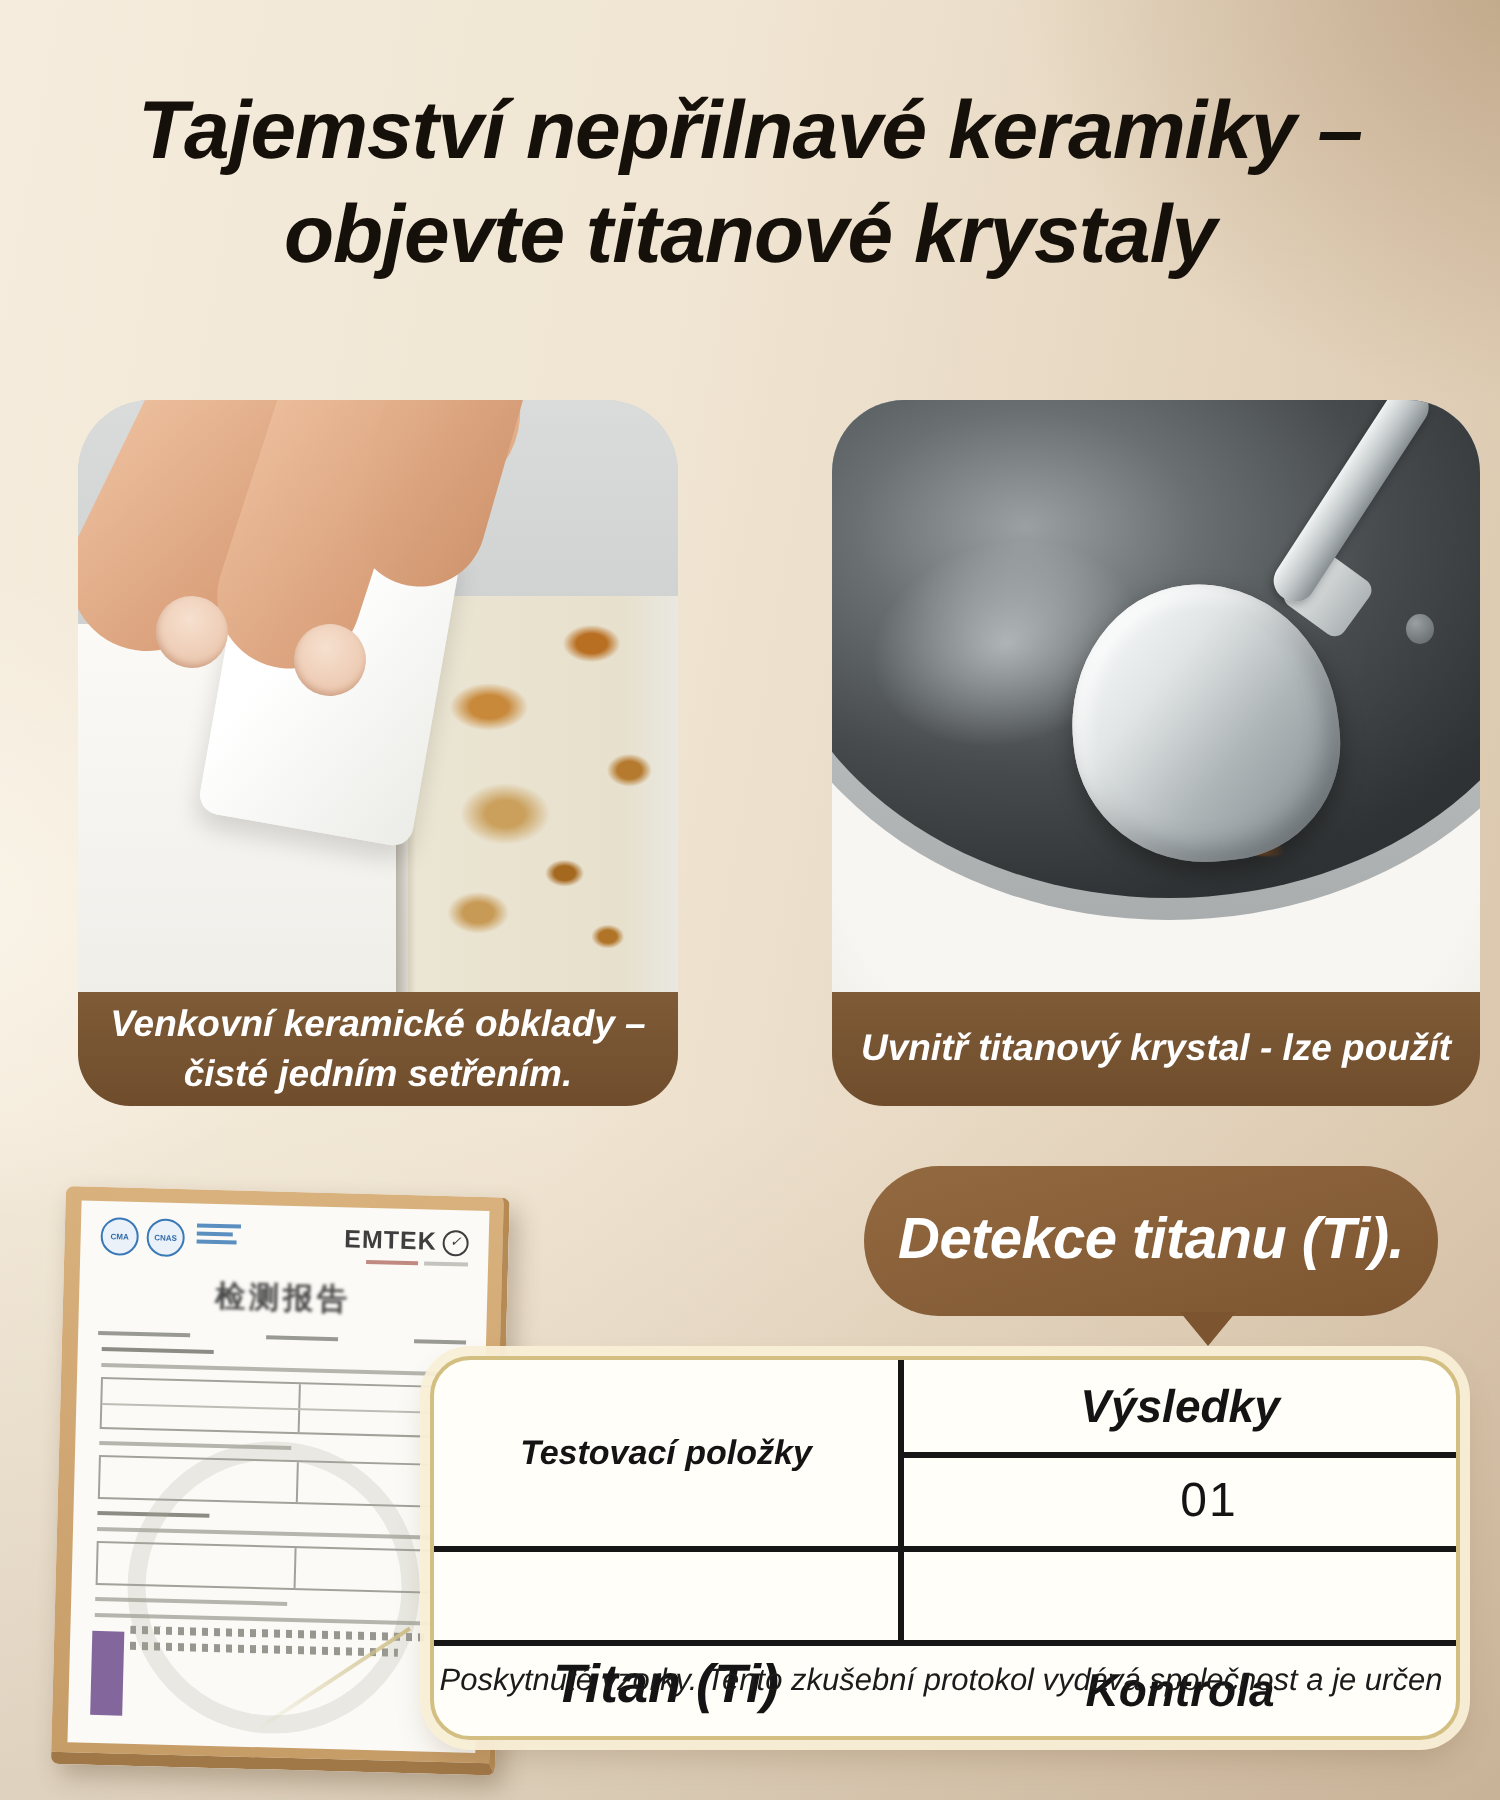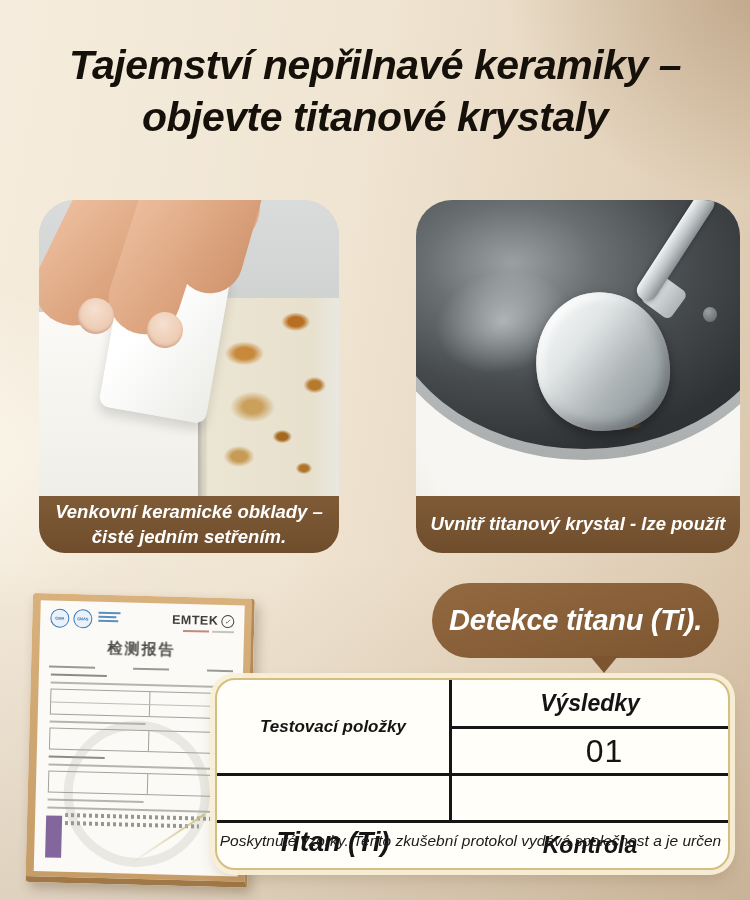--- a/index.html
+++ b/index.html
@@ -159,21 +159,21 @@
     box-shadow:0 0 0 5px rgba(249,239,215,.95), 0 8px 16px rgba(110,82,48,.25);
     overflow:hidden;font-style:italic;font-weight:700;color:#141414;}
   .gline{position:absolute;background:#161616;}
   .gl-v{left:232px;top:0;width:3px;height:143px;}
   .gl-h1{left:235px;right:0;top:46px;height:3px;}
   .gl-h2{left:0;right:0;top:93px;height:3px;}
   .gl-h3{left:0;right:0;top:140px;height:3px;}
   .cell{position:absolute;display:flex;align-items:center;justify-content:center;text-align:center;}
   .c-items{left:0;top:0;width:232px;height:93px;font-size:17px;}
   .c-results{left:235px;right:0;top:0;height:46px;font-size:23px;}
-  .c-value{left:235px;right:12px;top:49px;height:44px;font-style:normal;font-weight:400;font-size:32px;letter-spacing:1px;margin-left:41px;}
+  .c-value{left:235px;right:12px;top:49px;height:44px;font-style:normal;font-weight:400;font-size:24px;letter-spacing:1px;margin-left:41px;}
   .c-titan{left:0;top:143px;width:232px;height:38px;font-size:27px;}
   .c-kontrola{left:235px;right:0;top:143px;height:45px;font-size:23px;}
   
   .footwrap{position:absolute;left:215px;top:821px;width:511px;height:40px;z-index:5;
     display:flex;align-items:center;justify-content:center;font-style:italic;font-size:15.5px;color:#1b1b1b;}
 </style>
 </head>
 <body>
 
 <div class="title">

